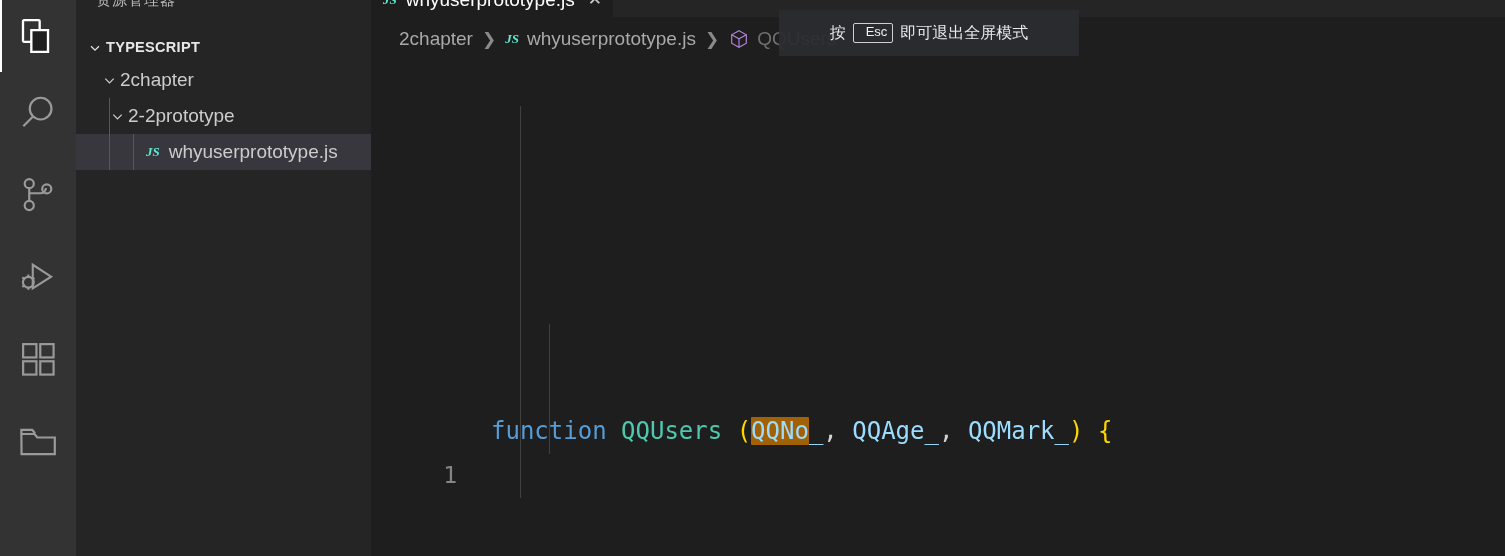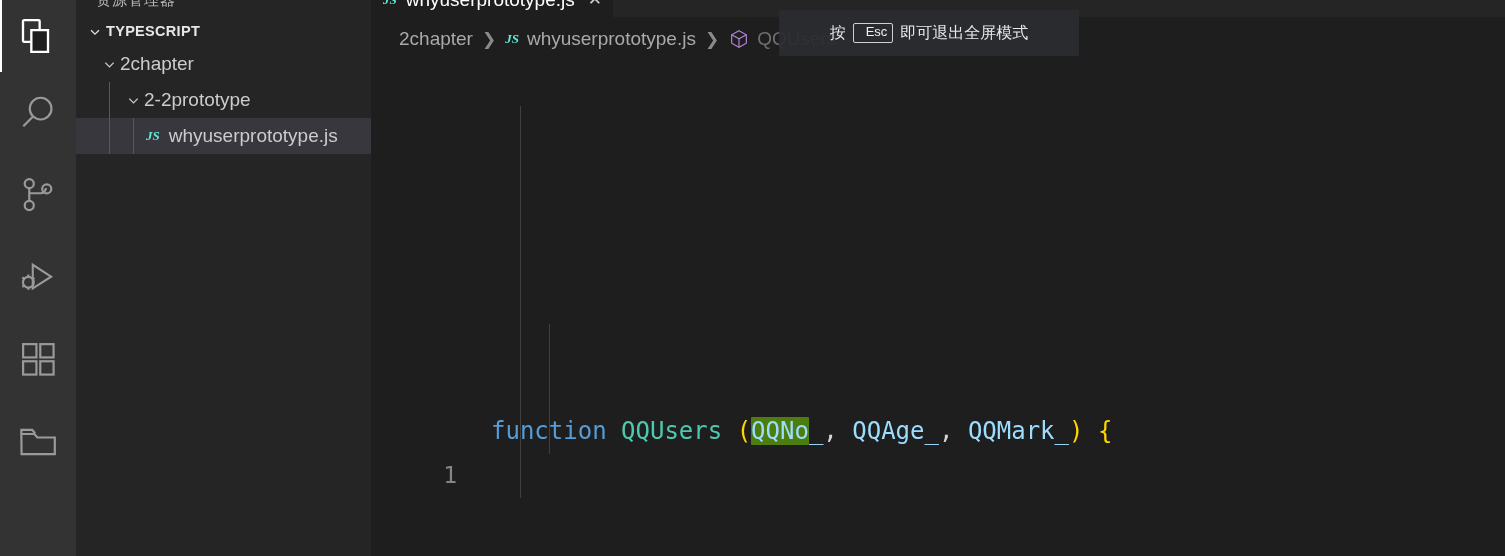--- a/index.html
+++ b/index.html
@@ -64,21 +64,21 @@
     letter-spacing: 2px;
   }
   .section-title {
     display: flex; align-items: center;
     height: 30px;
     padding-left: 8px;
     color: #e7e7e7;
     font-size: 14.5px;
     font-weight: bold;
     letter-spacing: 0.3px;
-    margin-top: 0;
+    margin-top: 16px;
   }
   .tree-row {
     display: flex; align-items: center;
     height: 36px;
     color: #cccccc;
     font-size: 19px;
     position: relative;
     white-space: nowrap;
   }
   .tree-row.selected { background: #37373d; }
@@ -212,21 +212,21 @@
     background: #404040;
   }
 
   
   .t-kw      { color: #569cd6; }  
   .t-fn      { color: #4ec9b0; }  
   .t-var     { color: #9cdcfe; }  
   .t-punct   { color: #d4d4d4; }
   .t-brkt-y  { color: #ffd700; }
   .match {
-    background: #4d7c0f;
+    background: #a16207;
     border-radius: 1px;
   }
 </style>
 </head>
 <body>
 
 <div id="app">
 
   <div class="activity-bar">
 
@@ -313,21 +313,21 @@
 
     <div class="tree-row" style="padding-left:22px;">
       <span class="chev">
         <svg width="15" height="15" viewBox="0 0 16 16" fill="none" stroke="#cccccc" stroke-width="1.4">
           <path d="M3.5 6 L8 10.5 L12.5 6"></path>
         </svg>
       </span>
       <span class="tree-label">2chapter</span>
     </div>
 
-    <div class="tree-row" style="padding-left:46px;">
+    <div class="tree-row" style="padding-left:30px;">
       <div class="indent-guide" style="left:33px;"></div>
       <span class="chev">
         <svg width="15" height="15" viewBox="0 0 16 16" fill="none" stroke="#cccccc" stroke-width="1.4">
           <path d="M3.5 6 L8 10.5 L12.5 6"></path>
         </svg>
       </span>
       <span class="tree-label">2-2prototype</span>
     </div>
 
     <div class="tree-row selected" style="padding-left:70px;">

